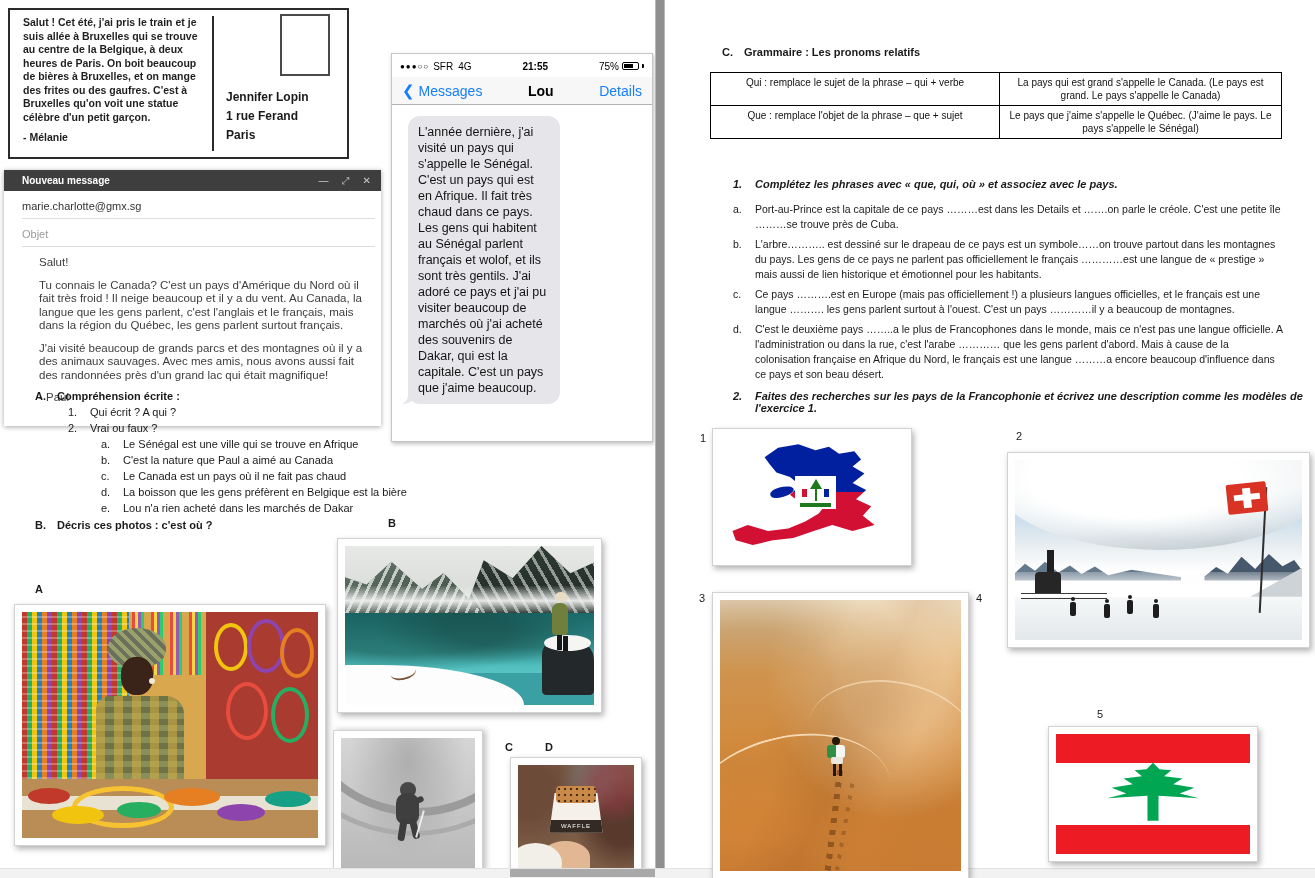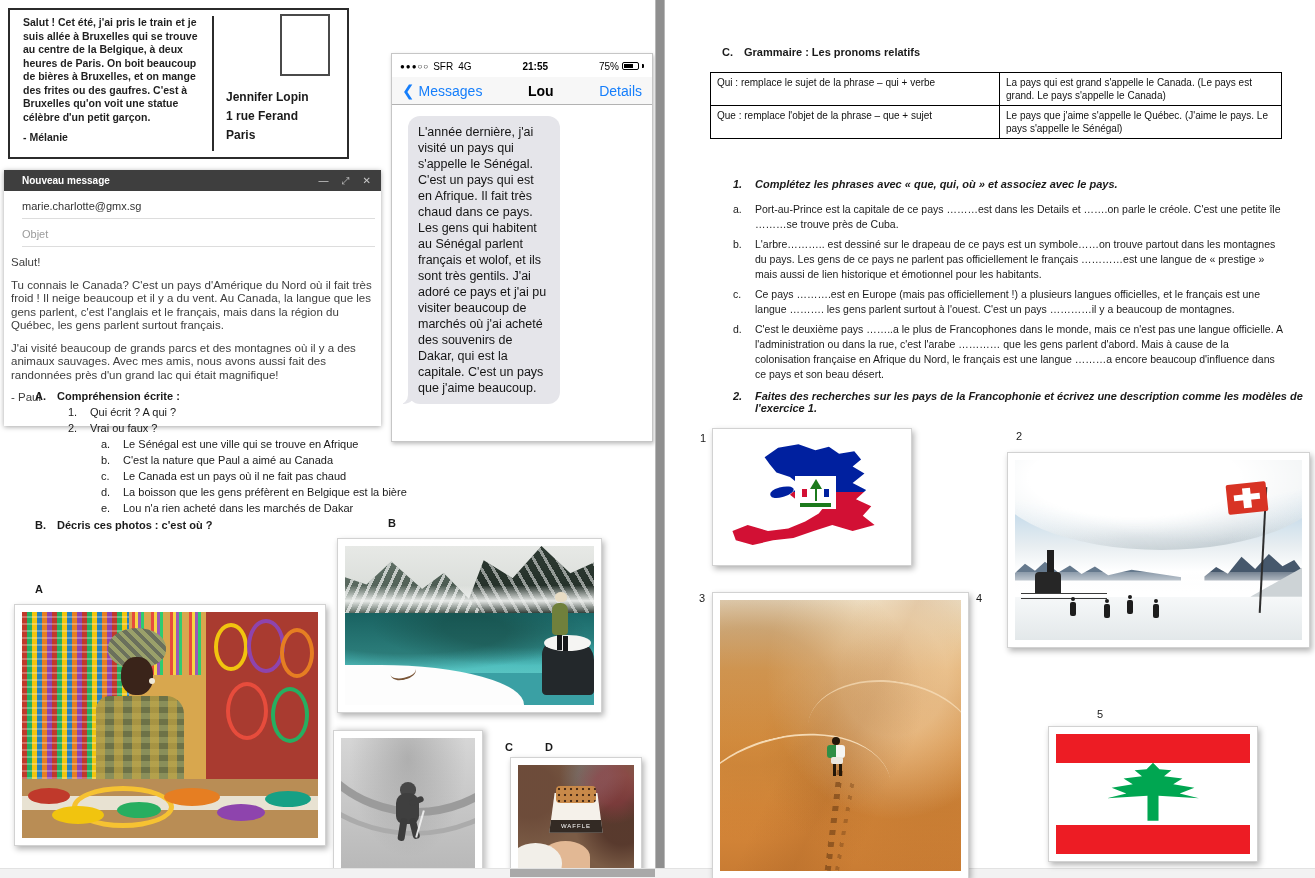--- a/index.html
+++ b/index.html
@@ -17,21 +17,21 @@
   .pc-divider{position:absolute;left:202px;top:6px;bottom:6px;width:2px;background:#2b2b2b;}
   .pc-stamp{position:absolute;left:270px;top:4px;width:46px;height:58px;border:2px solid #4a4a4a;background:#fff;}
   .pc-address{position:absolute;left:216px;top:78px;font-size:12px;font-weight:bold;line-height:19px;}
   
   .email{position:absolute;left:4px;top:170px;width:377px;background:#fff;box-shadow:0 1px 5px rgba(0,0,0,.35);padding-bottom:10px;}
   .em-bar{height:21px;background:#3e3e3e;color:#fff;display:flex;align-items:center;padding:0 10px 0 18px;}
   .em-title{flex:1;font-size:10px;font-weight:bold;}
   .em-ic{color:#c9c9c9;font-size:10px;margin-left:13px;cursor:default;}
   .em-field{margin:0 6px 0 18px;border-bottom:1px solid #ddd;font-size:11px;color:#333;padding:9px 0 6px;}
   .em-subject{color:#9b9b9b;}
-  .em-body{padding:9px 8px 2px 7px;font-size:11.5px;color:#3d3d3d;line-height:13.5px;}
+  .em-body{padding:9px 8px 2px 7px;font-size:11.5px;color:#3d3d3d;line-height:13.5px;margin-left:28px;}
   .em-body p{margin:0 0 9px 0;}
   
   .phone{position:absolute;left:391px;top:53px;width:260px;height:387px;background:#fff;
          border:1px solid #c6c6c6;box-shadow:1px 2px 4px rgba(0,0,0,.25);}
   .ph-status{height:18px;display:flex;align-items:center;padding:3px 8px 0;font-size:10px;color:#000;}
   .ph-signal{font-size:8px;letter-spacing:1px;margin-right:4px;}
   .ph-carrier{margin-right:5px;}
   .ph-time{flex:1;text-align:center;font-weight:bold;}
   .ph-batt{display:flex;align-items:center;gap:3px;}
   .batt-body{width:17px;height:8px;border:1px solid #000;border-radius:2px;padding:1px;box-sizing:border-box;position:relative;}
@@ -116,21 +116,21 @@
       radial-gradient(circle at 10% 25%,rgba(100,65,50,.6) 0 20%,transparent 45%);}
   .wf-box{left:27%;top:26%;width:46%;height:38%;background:#f5f1ea;clip-path:polygon(10% 0,90% 0,100% 100%,0 100%);}
   .wf-band{left:27%;top:52%;width:46%;height:12%;background:#332a24;color:#fff;font-size:6px;letter-spacing:1px;
            text-align:center;line-height:13px;clip-path:polygon(3% 0,97% 0,100% 100%,0 100%);}
   .wf-waffle{left:33%;top:20%;width:34%;height:16%;background:#c88949;border-radius:4px;
     background-image:radial-gradient(circle,#4a2d18 1px,transparent 1.6px);background-size:6px 6px;}
   .wf-hand{left:20%;top:72%;width:42%;height:30%;background:#e2b894;border-radius:50% 50% 0 0;}
   .wf-sleeve{left:-8%;top:74%;width:46%;height:38%;background:#f2efe9;border-radius:50%;}
   
   .secC{position:absolute;left:722px;top:44px;width:560px;}
-  table.gram{position:absolute;left:710px;top:72px;width:572px;border-collapse:collapse;font-size:10px;line-height:13px;color:#111;}
+  table.gram{position:absolute;left:710px;top:72px;width:572px;border-collapse:collapse;font-size:10px;line-height:13px;color:#111;text-align:center;}
   table.gram td{border:1px solid #000;padding:3px 6px;vertical-align:top;}
   td.c1{width:276px;}
   .ex-head{position:absolute;left:733px;font-size:11px;font-style:italic;font-weight:bold;display:flex;}
   .ex-items{position:absolute;left:733px;top:202px;width:552px;font-size:10.5px;line-height:15px;}
   .ex-items .item{display:flex;margin-bottom:5px;}
   .nlabel{position:absolute;font-size:11px;}
   
   .ht-map{left:4%;top:2%;width:92%;height:96%;
     background:linear-gradient(180deg,#00209f 0 46%,#d21034 46% 100%);
     clip-path:polygon(22% 16%,30% 8%,42% 5%,52% 10%,60% 7%,66% 13%,75% 11%,79% 18%,74% 24%,81% 30%,74% 38%,82% 44%,76% 52%,85% 58%,80% 66%,87% 74%,74% 79%,62% 74%,51% 79%,39% 85%,27% 87%,15% 91%,5% 87%,3% 79%,12% 74%,24% 79%,36% 77%,46% 71%,54% 64%,59% 55%,51% 50%,43% 55%,37% 48%,43% 40%,37% 33%,29% 29%,25% 22%);}

